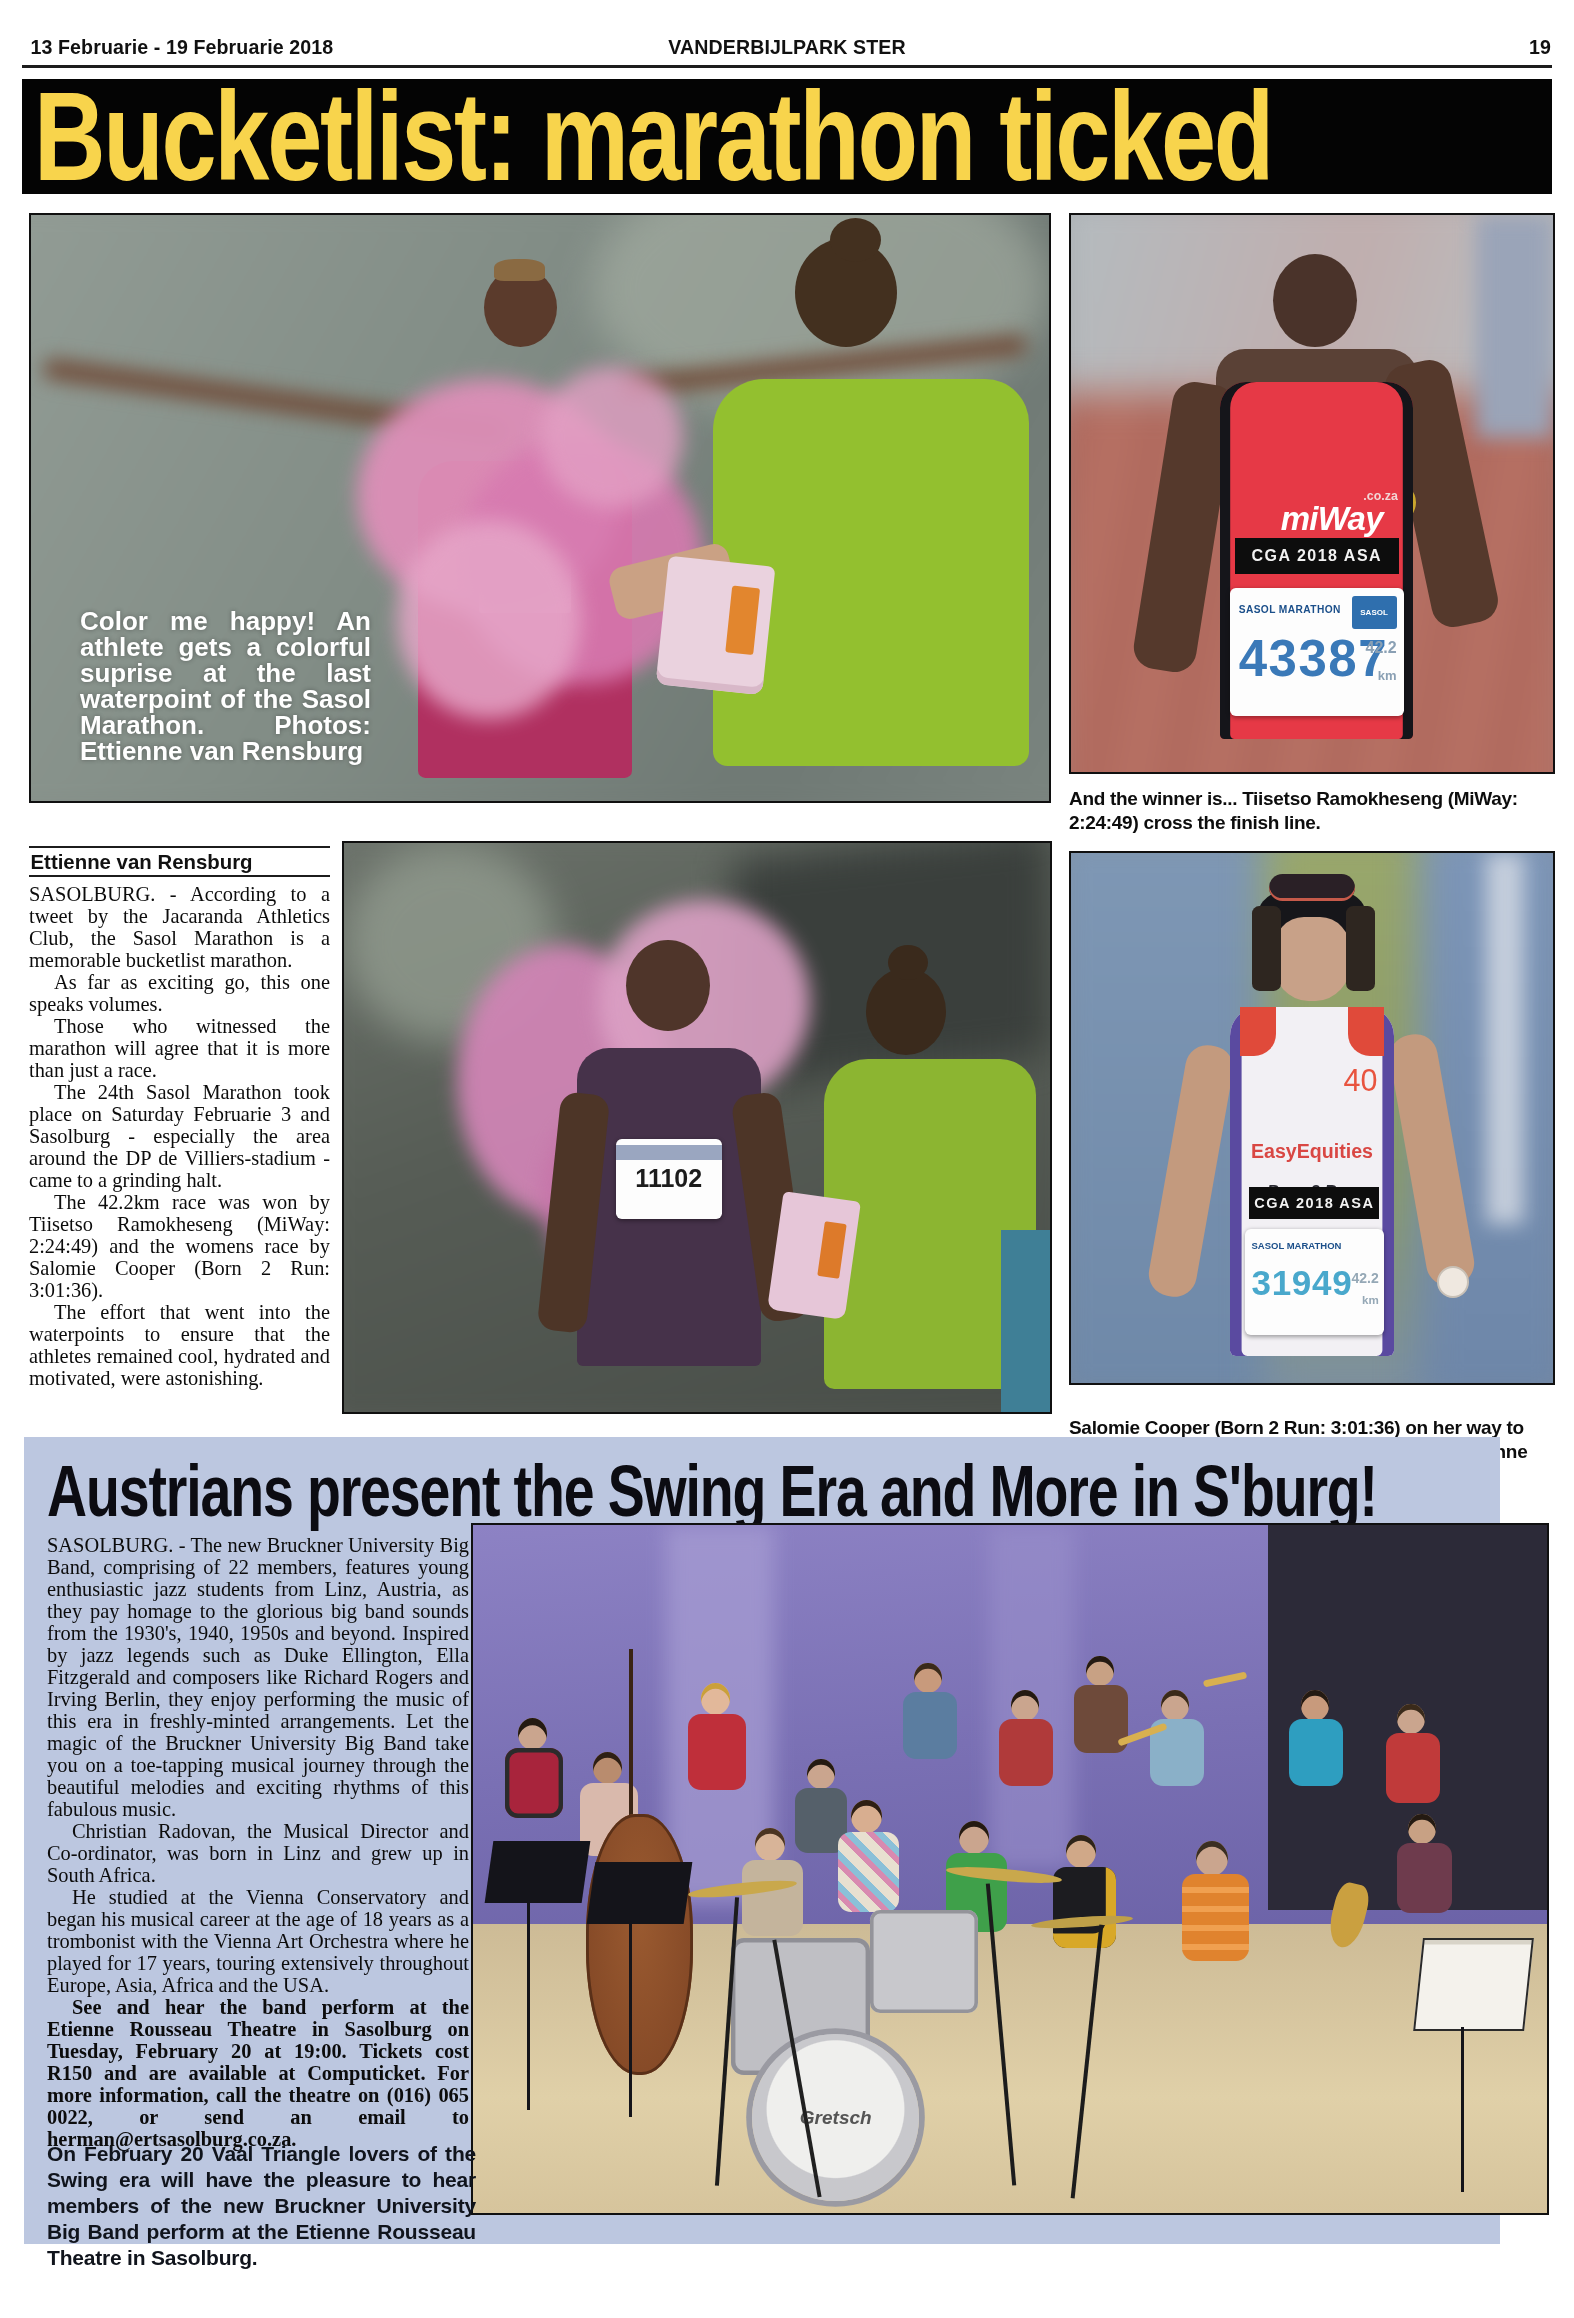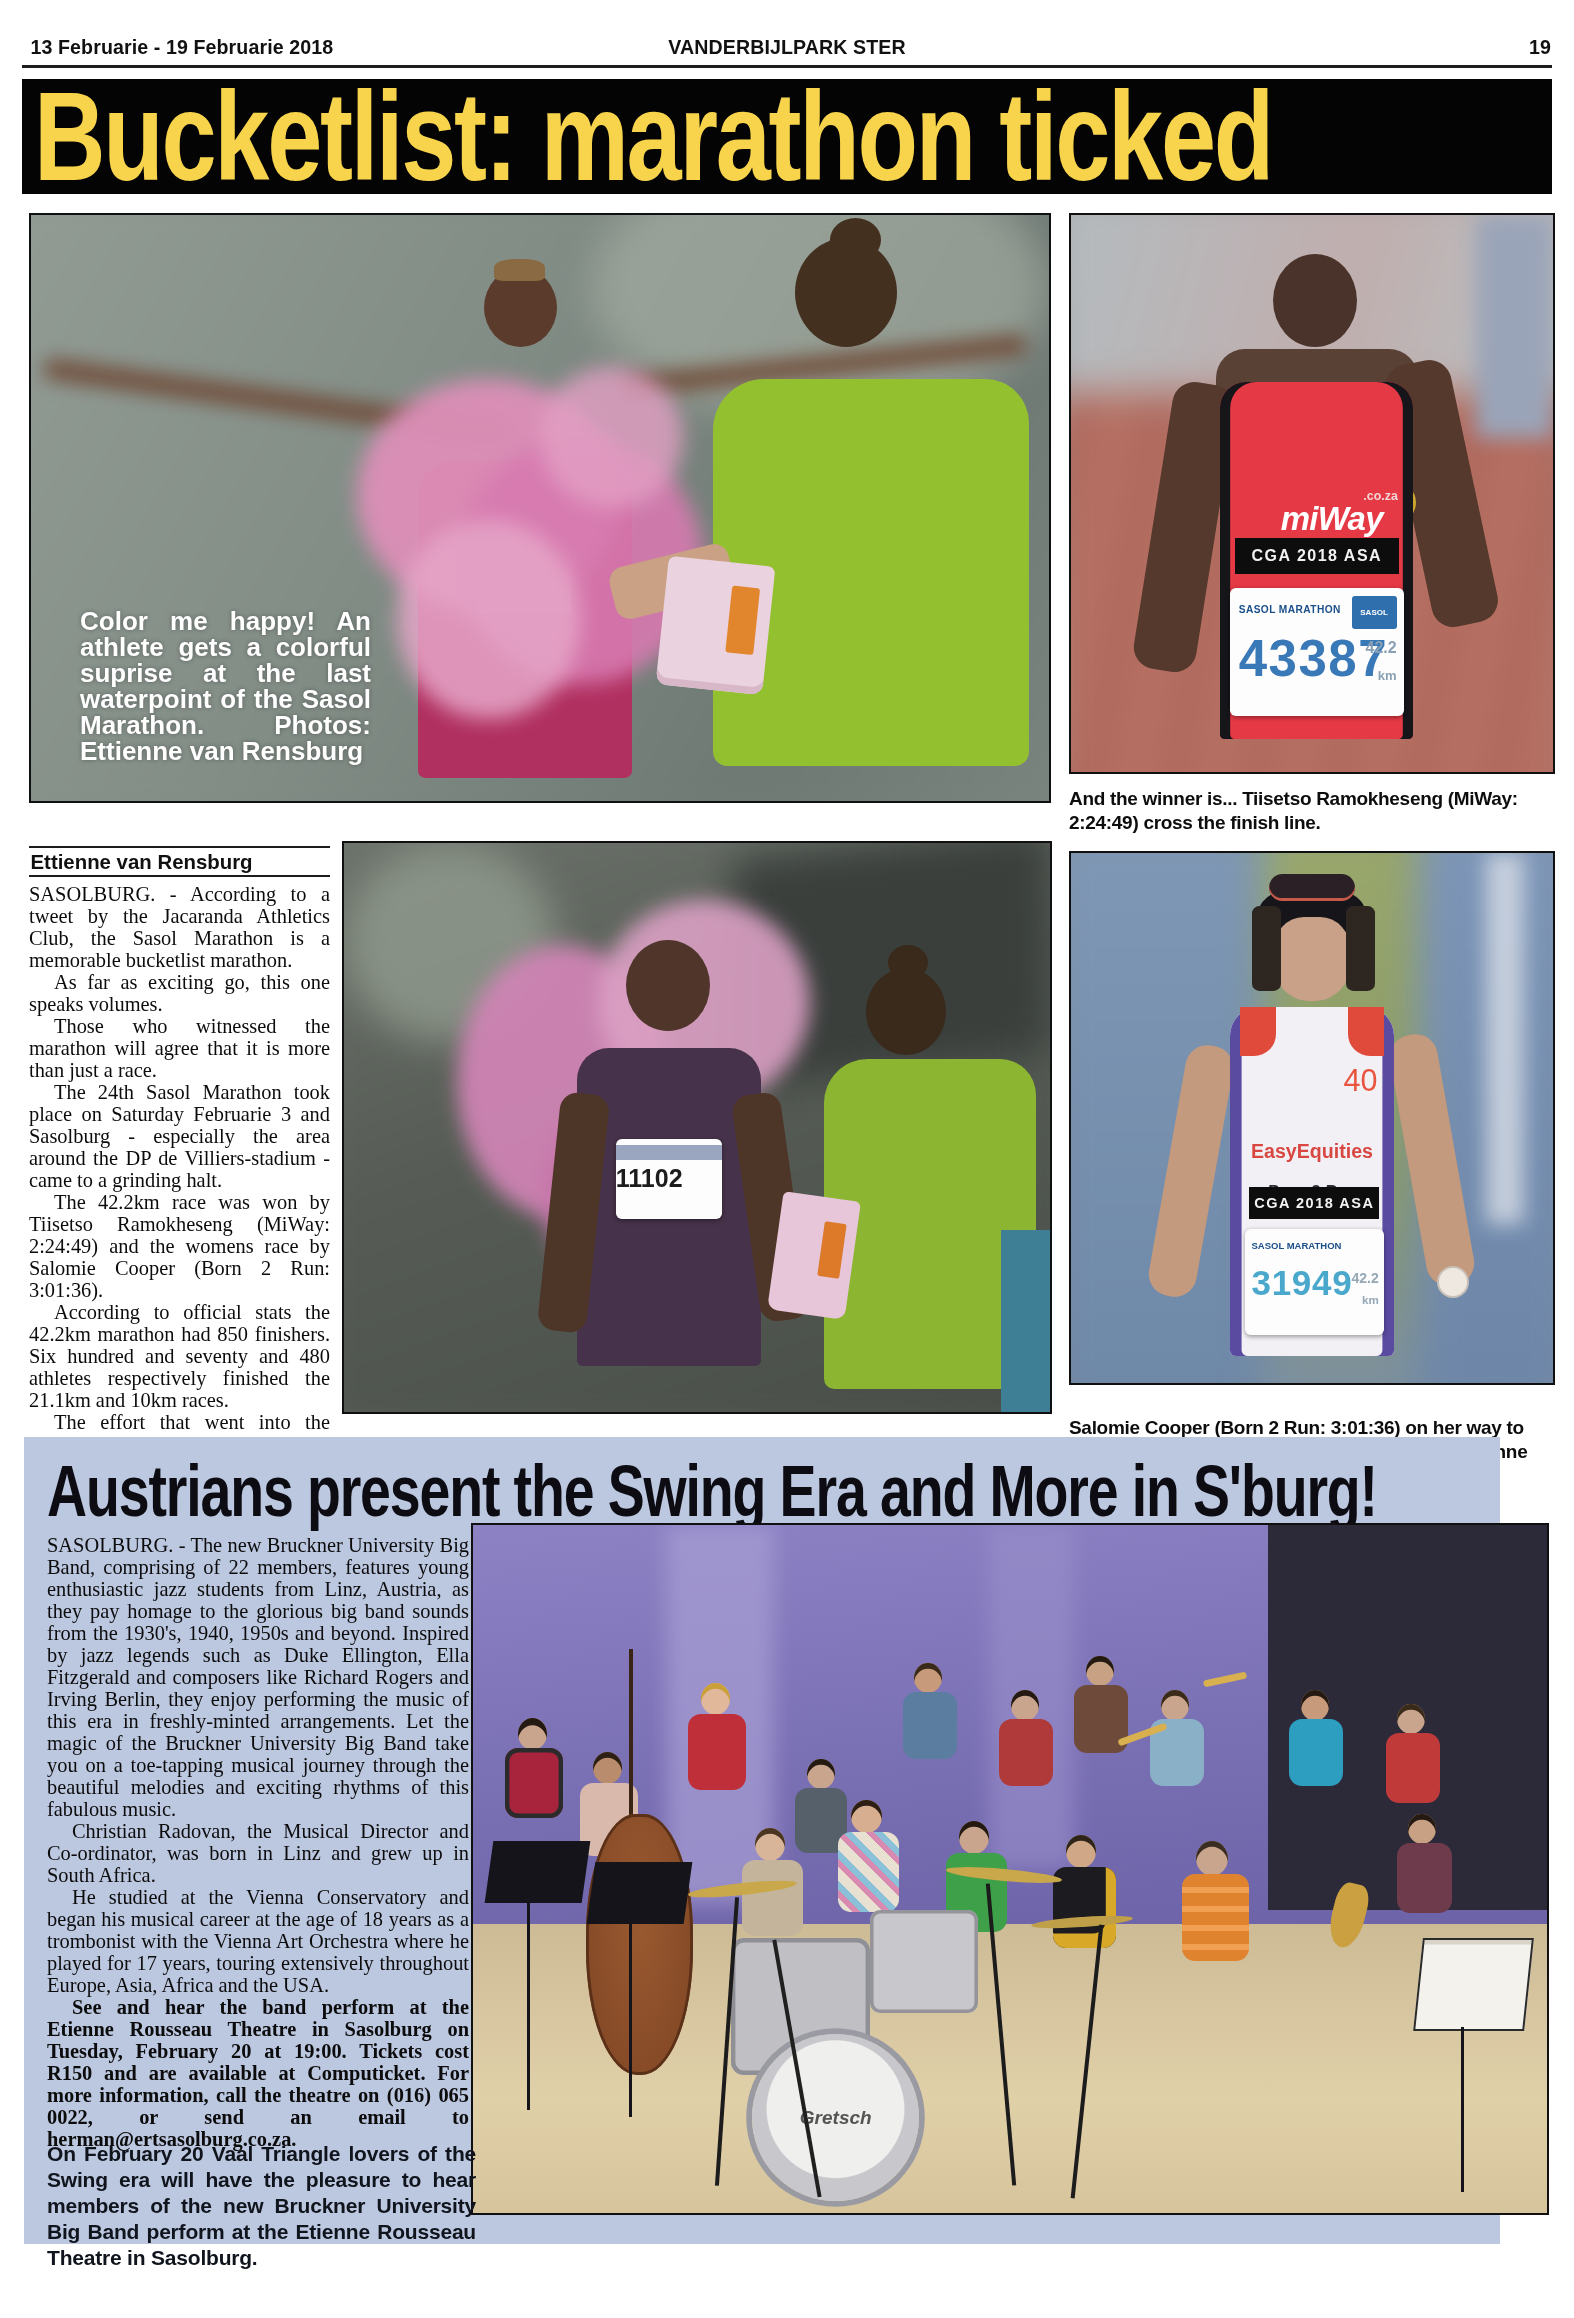--- a/index.html
+++ b/index.html
@@ -108,40 +108,39 @@
   <div class="abs rule" style="left:29px;top:846px;width:301px;height:1.5px;"></div>
   <div class="abs byline" style="left:30.5px;top:851px;">Ettienne van Rensburg</div>
   <div class="abs rule" style="left:29px;top:875px;width:301px;height:1.5px;"></div>
 
   <div class="abs body-col" style="left:29px;top:883px;width:301px;">
     <p>SASOLBURG. - According to a tweet by the Jacaranda Athletics Club, the Sasol Marathon is a memorable bucketlist marathon.</p>
     <p>As far as exciting go, this one speaks volumes.</p>
     <p>Those who witnessed the marathon will agree that it is more than just a race.</p>
     <p>The 24th Sasol Marathon took place on Saturday Februarie 3 and Sasolburg - especially the area around the DP de Villiers-stadium - came to a grinding halt.</p>
     <p>The 42.2km race was won by Tiisetso Ramokheseng (MiWay: 2:24:49) and the womens race by Salomie Cooper (Born 2 Run: 3:01:36).</p>
-    <p>According to official stats the 42.2km marathon had 850 finishers. Six hundred and seventy and 480 athletes respectively finished the 21.1km and 10km races.</p>
     <p>The effort that went into the waterpoints to ensure that the athletes remained cool, hydrated and motivated, were astonishing.</p>
   </div>
 
   <div class="abs photo" style="left:342px;top:841px;width:710px;height:573px;">
     <div class="abs softer" style="left:-5%;top:-5%;width:110%;height:110%;background:linear-gradient(160deg,#6d746c 0%,#565c55 45%,#474c47 100%);"></div>
     <div class="abs softer" style="left:55%;top:0;width:45%;height:40%;background:#3a3f3c;transform:skewY(-6deg);"></div>
     <div class="blob softer" style="left:0;top:0;width:30%;height:35%;background:#98a295;opacity:.7;"></div>
 
     <div class="blob soft" style="left:16%;top:18%;width:30%;height:48%;background:#cf84b4;opacity:.95;"></div>
     <div class="blob soft" style="left:36%;top:10%;width:30%;height:36%;background:#dba0c4;opacity:.9;"></div>
     <div class="blob soft" style="left:28%;top:44%;width:26%;height:36%;background:#c673a8;opacity:.85;"></div>
 
     <div class="blob" style="left:40%;top:17%;width:84px;height:91px;background:#4f352a;"></div>
     <div class="abs" style="left:33%;top:36%;width:26%;height:56%;background:#46324a;border-radius:32px 32px 5.8px 5.8px;"></div>
     <div class="abs" style="left:29%;top:44%;width:7%;height:42%;background:#4d3527;border-radius:17.4px;transform:rotate(6deg);"></div>
     <div class="abs" style="left:57%;top:44%;width:7%;height:40%;background:#4d3527;border-radius:17.4px;transform:rotate(-8deg);"></div>
     <div class="bib" style="left:38.5%;top:52%;width:15%;height:14%;">
       <div style="position:absolute;left:0;top:8%;width:100%;height:18%;background:#9aa6c0;"></div>
-      <div style="position:absolute;left:0;top:32%;width:100%;font-size:25px;font-weight:bold;color:#1c1c1c;">11102</div>
+      <div style="position:absolute;left:0;top:32%;width:100%;text-align:center;font-size:25px;font-weight:bold;color:#1c1c1c;">11102</div>
     </div>
 
     <div class="blob" style="left:74%;top:22%;width:80px;height:87px;background:#3a2a1c;"></div>
     <div class="blob" style="left:77%;top:18%;width:40px;height:35px;background:#3a2a1c;"></div>
     <div class="abs" style="left:68%;top:38%;width:30%;height:58%;background:#8cb531;border-radius:44px 36px 10.2px 10.2px;"></div>
     <div class="abs" style="left:61%;top:62%;width:11%;height:21%;background:#e6c6d8;border-radius:5.8px 5.8px 10.2px 10.2px;transform:rotate(8deg);">
       <div class="abs" style="left:58%;top:20%;width:28%;height:46%;background:#dd7a2a;border-radius:2.2px;"></div>
     </div>
     <div class="abs" style="left:93%;top:68%;width:7%;height:32%;background:#3f7f96;"></div>
   </div>

